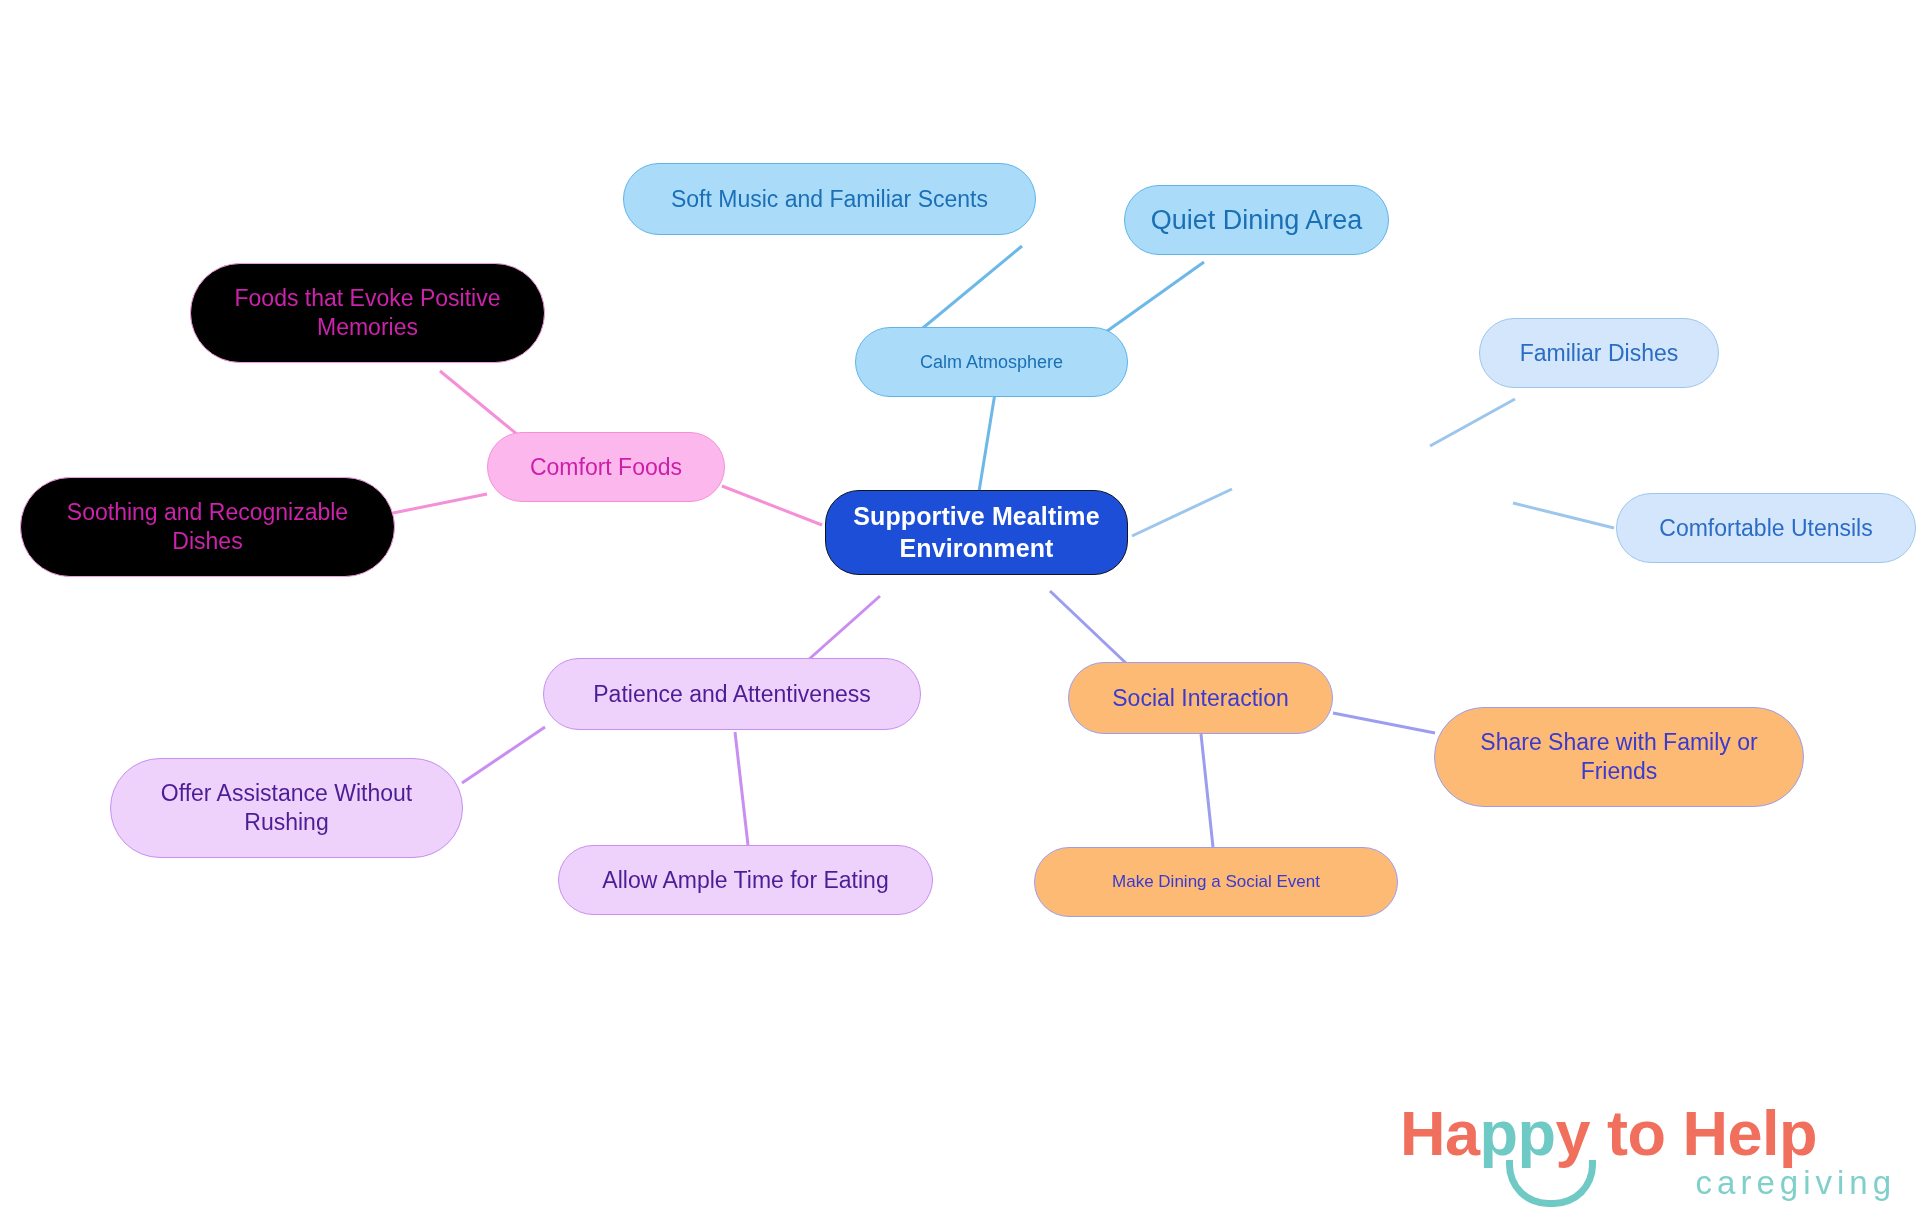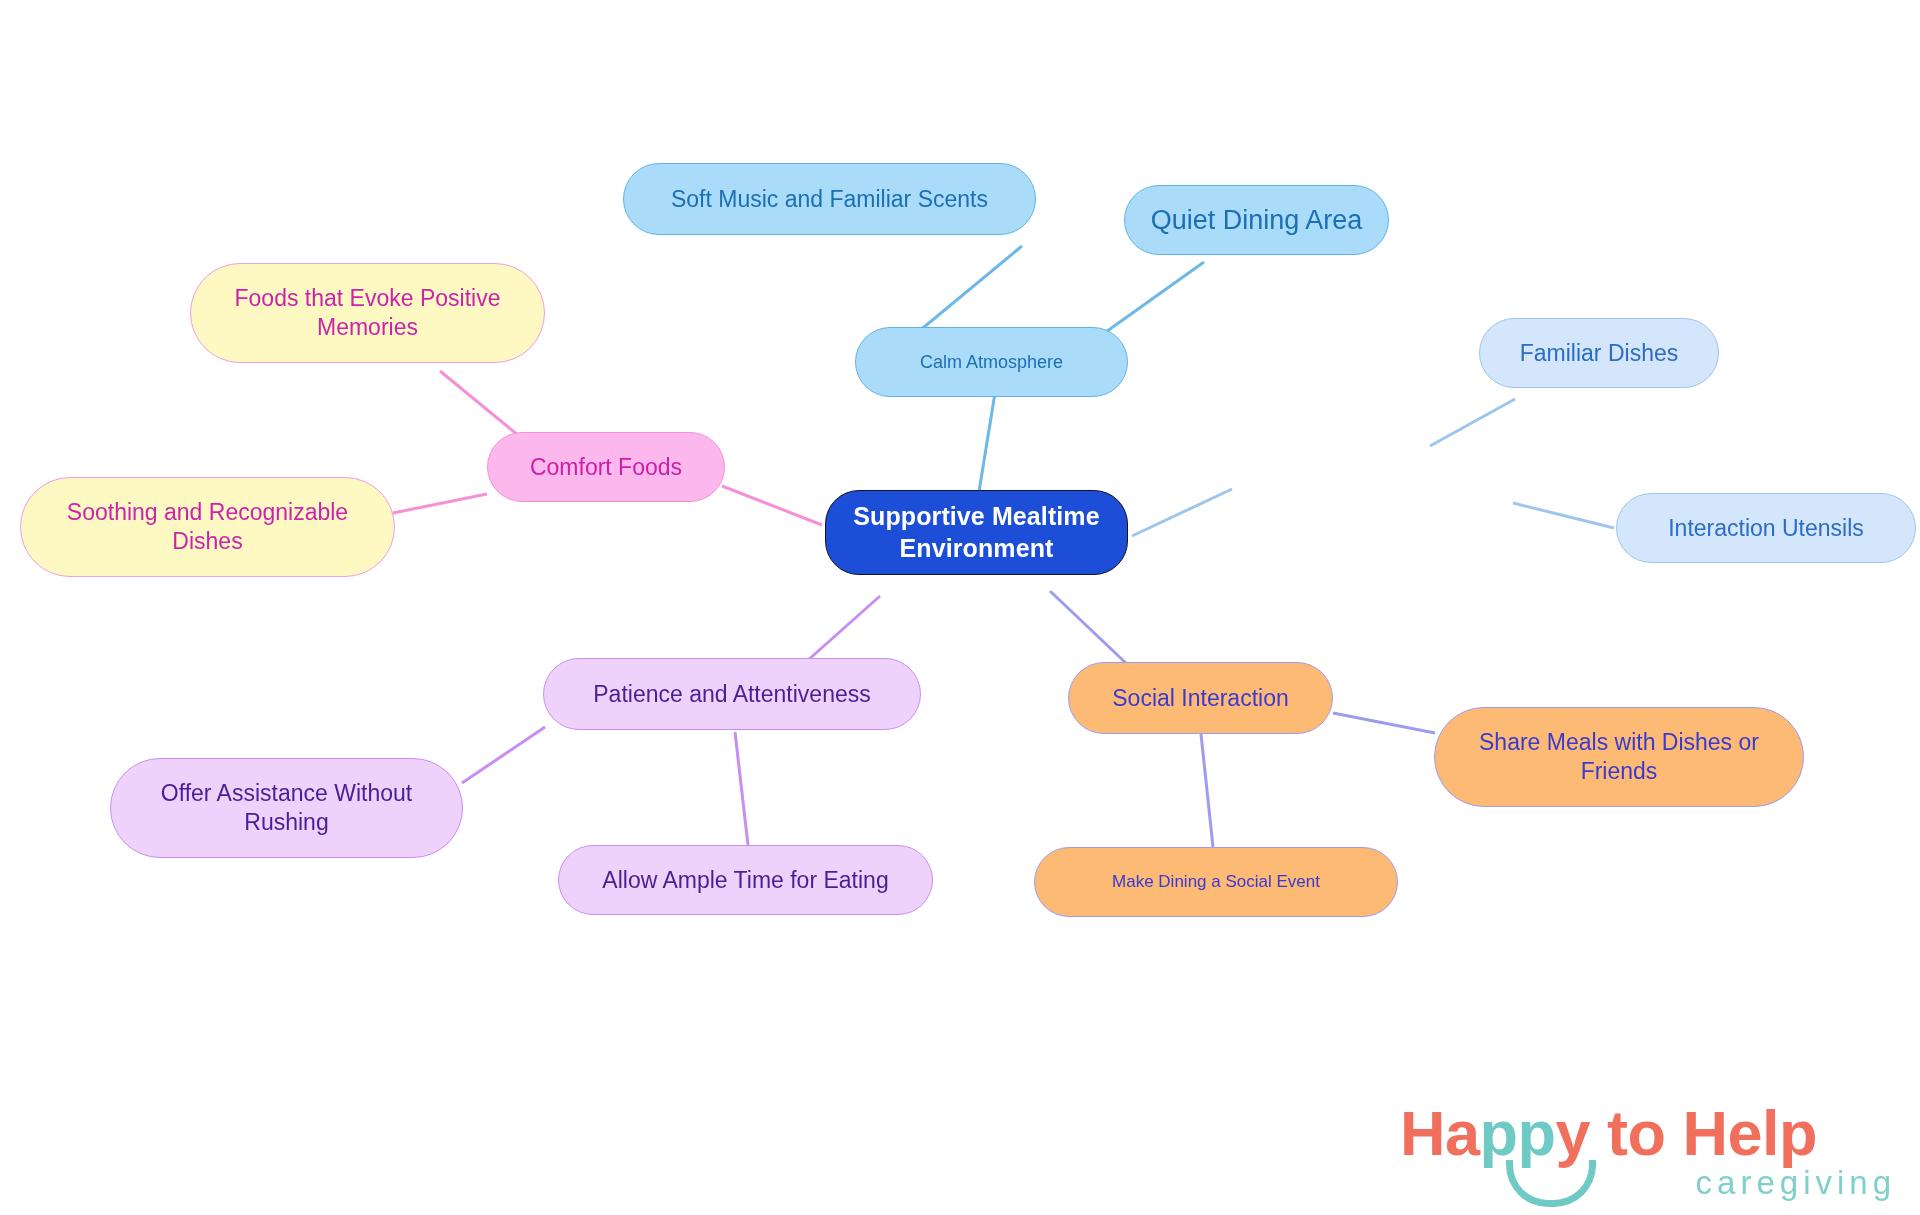--- a/index.html
+++ b/index.html
@@ -54,21 +54,21 @@
     letter-spacing: .1px;
     font-weight: bold;
   }
 
   
   .c-blue      { background:#aadcfa; border-color:#5eb4e8; color:#1b6fb5; }
   
   .c-blue-pale { background:#d3e6fb; border-color:#9cc6ec; color:#2b6cc4; }
   
   .c-pink      { background:#fcb8ec; border-color:#f58fd8; color:#cc1fa8; }
-  .c-pink-soft { background:#fef9c3; border-color:#f59ade; color:#cd22ab; }
+  .c-pink-soft { background:#000000; border-color:#f59ade; color:#cd22ab; }
   
   .c-purple    { background:#eed2fb; border-color:#c98ef0; color:#4c1d95;text-align:center; }
   
   .c-indigo    { background:#fdba74; border-color:#9d9df0; color:#3a3ad1; }
 
   .logo {
     position: absolute;
     left: 1400px;
     top: 1092px;
     width: 500px;
@@ -147,40 +147,40 @@
 
   <div class="node c-blue" style="left:855px; top:327px; width:273px; height:70px; font-size:18px;">Calm Atmosphere</div>
 
   <div class="node c-blue" style="left:623px; top:163px; width:413px; height:72px; font-size:23px;">Soft Music and Familiar Scents</div>
 
   <div class="node c-blue" style="left:1124px; top:185px; width:265px; height:70px; font-size:27px;">Quiet Dining Area</div>
 
 
   <div class="node c-blue-pale" style="left:1479px; top:318px; width:240px; height:70px; font-size:23px;">Familiar Dishes</div>
 
-  <div class="node c-blue-pale" style="left:1616px; top:493px; width:300px; height:70px; font-size:23px;">Interaction Utensils</div>
+  <div class="node c-blue-pale" style="left:1616px; top:493px; width:300px; height:70px; font-size:23px;">Comfortable Utensils</div>
 
   <div class="node c-pink" style="left:487px; top:432px; width:238px; height:70px; font-size:23px;">Comfort Foods</div>
 
   <div class="node c-pink-soft" style="left:190px; top:263px; width:355px; height:100px; font-size:23px;">Foods that Evoke Positive
 Memories</div>
 
   <div class="node c-pink-soft" style="left:20px; top:477px; width:375px; height:100px; font-size:23px;">Soothing and Recognizable
 Dishes</div>
 
   <div class="node c-purple" style="left:543px; top:658px; width:378px; height:72px; font-size:23px;">Patience and Attentiveness</div>
 
   <div class="node c-purple" style="left:110px; top:758px; width:353px; height:100px; font-size:23px;">Offer Assistance Without
 Rushing</div>
 
   <div class="node c-purple" style="left:558px; top:845px; width:375px; height:70px; font-size:23px;">Allow Ample Time for Eating</div>
 
   <div class="node c-indigo" style="left:1068px; top:662px; width:265px; height:72px; font-size:23px;">Social Interaction</div>
 
-  <div class="node c-indigo" style="left:1434px; top:707px; width:370px; height:100px; font-size:23px;">Share Meals with Dishes or
+  <div class="node c-indigo" style="left:1434px; top:707px; width:370px; height:100px; font-size:23px;">Share Share with Family or
 Friends</div>
 
   <div class="node c-indigo" style="left:1034px; top:847px; width:364px; height:70px; font-size:17px;">Make Dining a Social Event</div>
 
   <div class="logo">
     <div class="logo-top"><span>Ha</span><span class="teal">pp</span><span>y to Help</span></div>
     <div class="logo-smile"></div>
     <div class="logo-sub">caregiving</div>
   </div>
 

